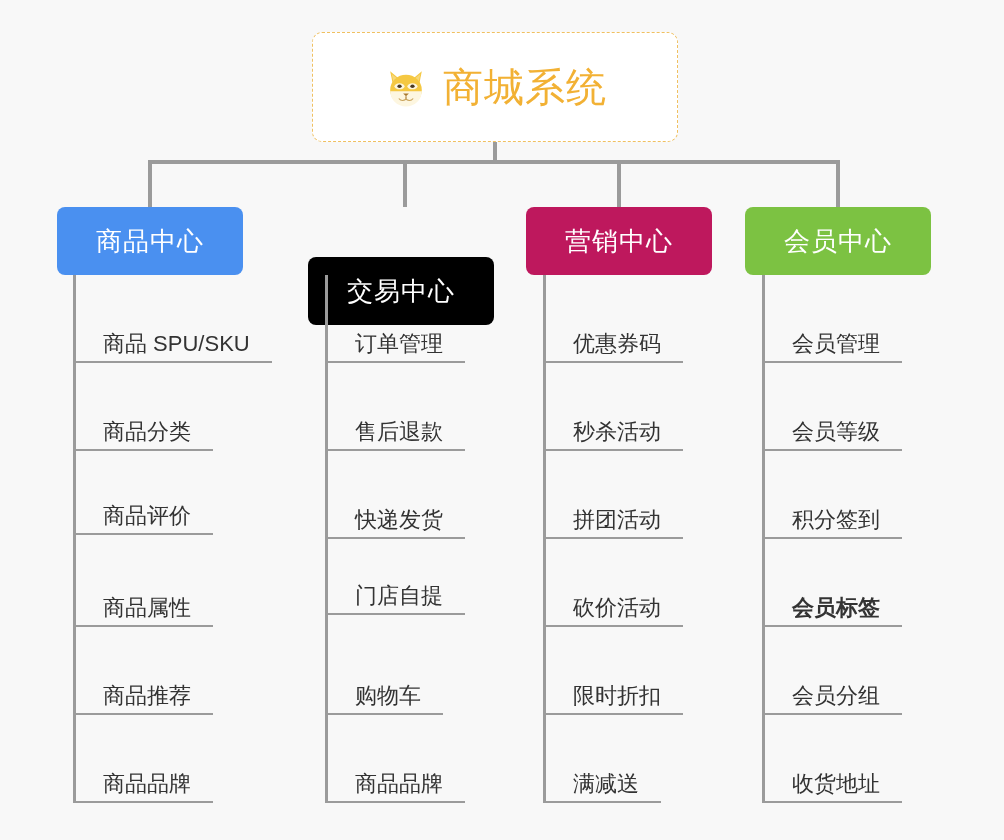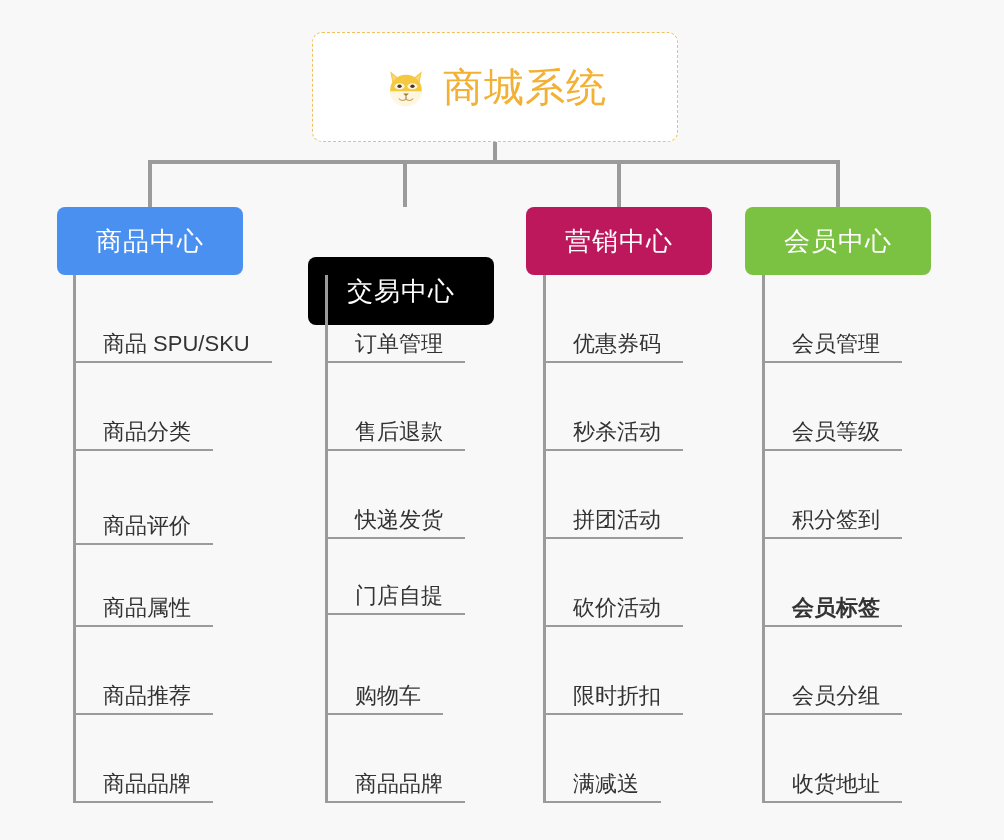--- a/index.html
+++ b/index.html
@@ -157,21 +157,21 @@
   </div>
 
   <div class="column" style="left:73px;">
     <div class="spine"></div>
     <div class="leaf" style="top:0px;">
       <span class="leaf-label">商品 SPU/SKU</span>
     </div>
     <div class="leaf" style="top:88px;">
       <span class="leaf-label">商品分类</span>
     </div>
-    <div class="leaf" style="top:182px;">
+    <div class="leaf" style="top:172px;">
       <span class="leaf-label">商品评价</span>
     </div>
     <div class="leaf" style="top:264px;">
       <span class="leaf-label">商品属性</span>
     </div>
     <div class="leaf" style="top:352px;">
       <span class="leaf-label">商品推荐</span>
     </div>
     <div class="leaf" style="top:440px;text-align:right;">
       <span class="leaf-label">商品品牌</span>

